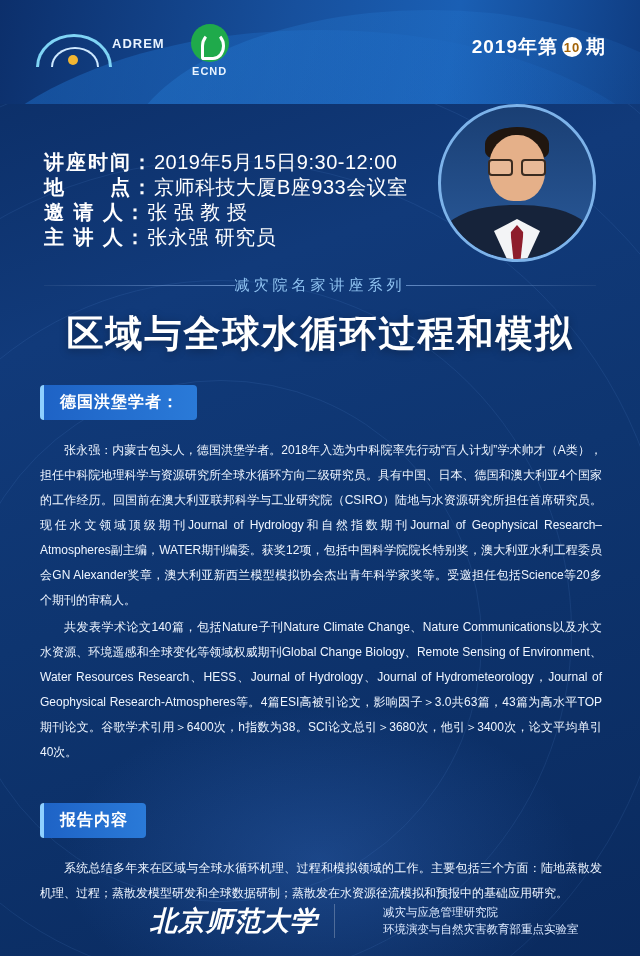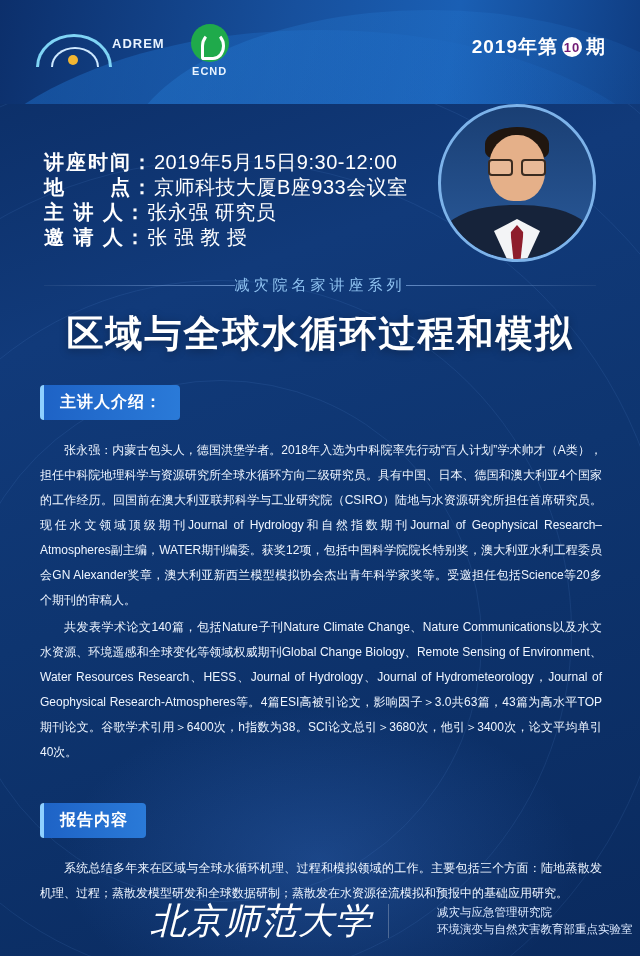--- a/index.html
+++ b/index.html
@@ -133,21 +133,21 @@
     align-items: center;
     gap: 2px;
   }
   .issue .num-badge {
     display: inline-flex;
     align-items: center;
     justify-content: center;
     width: 20px; height: 20px;
     border-radius: 50%;
     background: #ffffff;
-    color: #701a75;
+    color: #a16207;
     font-size: 13px;
     font-weight: bold;
     margin: 0 2px;
   }
 
   
   .info-area {
     position: relative;
     padding: 46px 36px 0 44px;
     z-index: 4;
@@ -302,22 +302,22 @@
     left: 0; right: 0; bottom: 0;
     height: 70px;
     display: flex;
     align-items: center;
     padding-left: 150px;
     gap: 16px;
     z-index: 6;
   }
   .uni-name {
     font-family: "Liberation Serif", serif;
-    font-size: 36px;
-    font-weight: normal;
+    font-size: 27px;
+    font-weight: bold;
     font-style: italic;
     color: #ffffff;
     letter-spacing: 1px;
     white-space: nowrap;
   }
   .footer-lines {
     font-size: 11.5px;
     line-height: 17px;
     color: #dce9ff;
     white-space: nowrap;
@@ -376,38 +376,38 @@
 
   
   <div class="info-area">
     <div class="info-line">
       <b>讲座时间：</b><span>2019年5月15日9:30-12:00</span>
     </div>
     <div class="info-line">
       <b>地　　点：</b><span>京师科技大厦B座933会议室</span>
     </div>
     <div class="info-line">
+      <b>邀 请 人：</b><span>张  强  教  授</span>
+    </div>
+    <div class="info-line">
       <b>主 讲 人：</b><span>张永强 研究员</span>
-    </div>
-    <div class="info-line">
-      <b>邀 请 人：</b><span>张  强  教  授</span>
     </div>
   </div>
 
   
   <div class="series-row">
     <div class="rule"></div>
     <div class="series-label">减灾院名家讲座系列</div>
     <div class="rule right"></div>
   </div>
 
   <div class="main-title">区域与全球水循环过程和模拟</div>
 
   
-  <div class="section-head">主讲人介绍：</div>
+  <div class="section-head">德国洪堡学者：</div>
   <div class="body-text">
     <p>张永强：内蒙古包头人，德国洪堡学者。2018年入选为中科院率先行动“百人计划”学术帅才（A类），担任中科院地理科学与资源研究所全球水循环方向二级研究员。具有中国、日本、德国和澳大利亚4个国家的工作经历。回国前在澳大利亚联邦科学与工业研究院（CSIRO）陆地与水资源研究所担任首席研究员。现任水文领域顶级期刊Journal of Hydrology和自然指数期刊Journal of Geophysical Research–Atmospheres副主编，WATER期刊编委。获奖12项，包括中国科学院院长特别奖，澳大利亚水利工程委员会GN Alexander奖章，澳大利亚新西兰模型模拟协会杰出青年科学家奖等。受邀担任包括Science等20多个期刊的审稿人。</p>
     <p>共发表学术论文140篇，包括Nature子刊Nature Climate Change、Nature Communications以及水文水资源、环境遥感和全球变化等领域权威期刊Global Change Biology、Remote Sensing of Environment、Water Resources Research、HESS、Journal of Hydrology、Journal of Hydrometeorology，Journal of Geophysical Research-Atmospheres等。4篇ESI高被引论文，影响因子＞3.0共63篇，43篇为高水平TOP期刊论文。谷歌学术引用＞6400次，h指数为38。SCI论文总引＞3680次，他引＞3400次，论文平均单引40次。</p>
   </div>
 
   <div class="spacer-sm"></div>
 
   
   <div class="section-head">报告内容</div>
   <div class="body-text">

